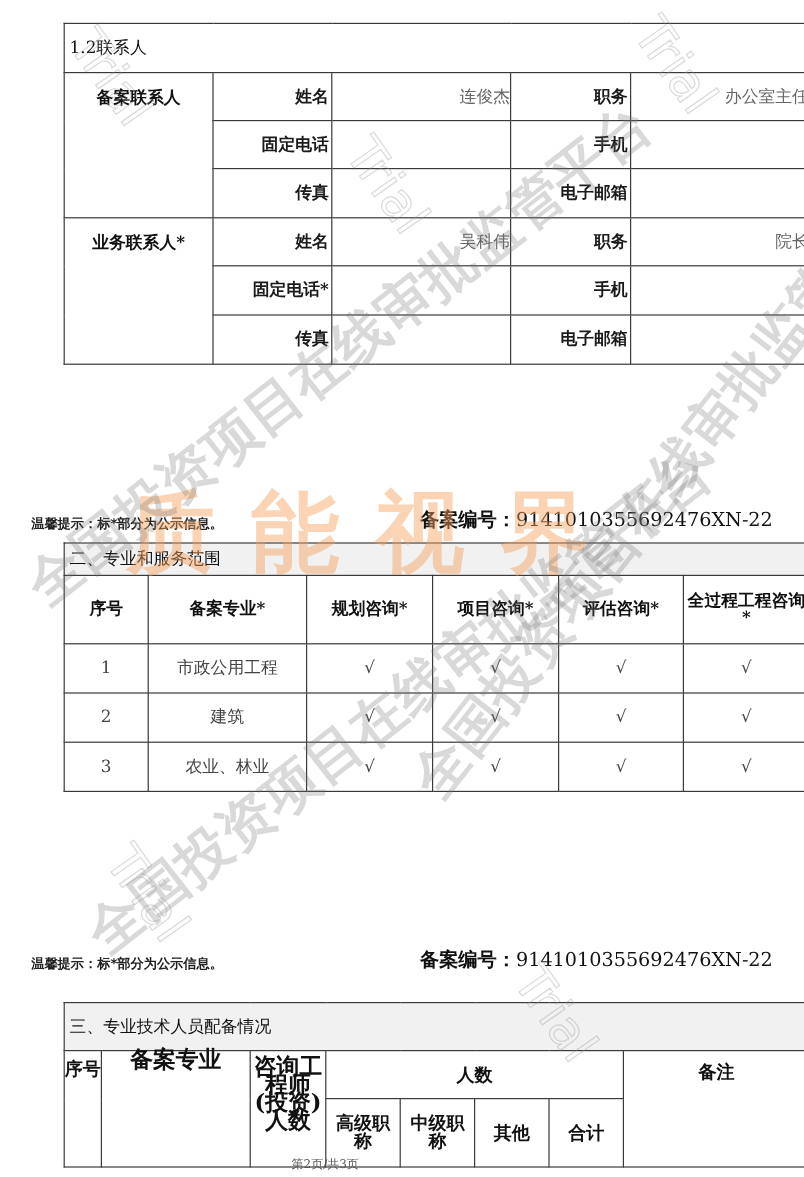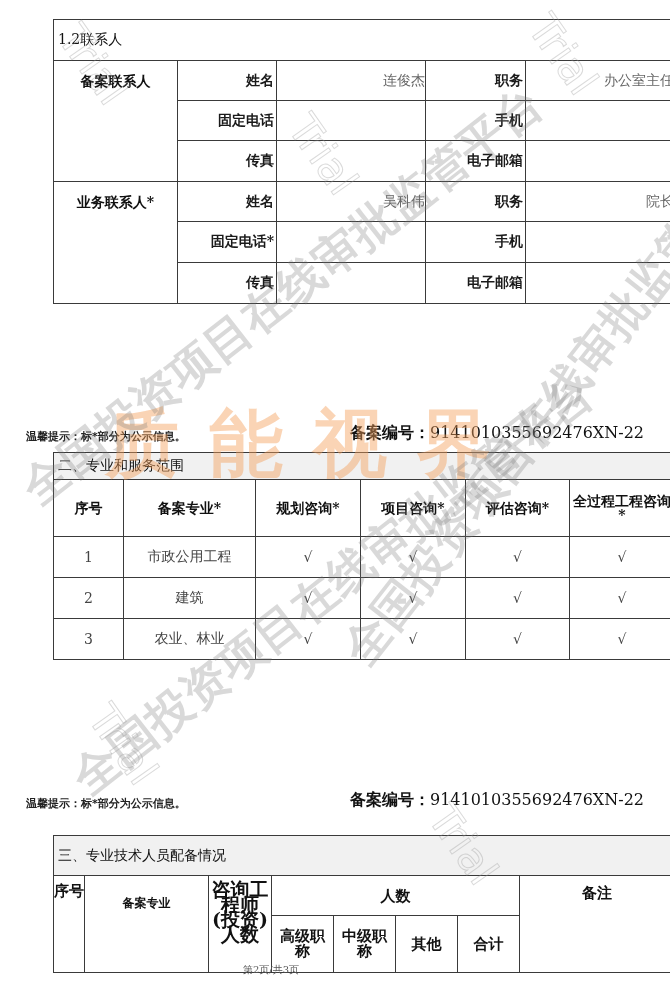--- a/index.html
+++ b/index.html
@@ -167,21 +167,21 @@
       <col style="width:62px">
       <col style="width:62px">
       <col style="width:155px">
   </colgroup>
   <tbody>
       <tr style="height:40px">
     <td colspan="8" class="sec-title sec-gray">三、专业技术人员配备情况</td>
   </tr>
   <tr style="height:40px">
     <td rowspan="2" class="ch" style="vertical-align:top;padding-top:8px;font-size:15px;line-height:15px;">序号</td>
-    <td rowspan="2" class="ch" style="vertical-align:top;padding-top:20px;font-size:12px;">备案专业</td>
+    <td rowspan="2" class="ch" style="vertical-align:top;padding-top:0;font-size:19px;">备案专业</td>
     <td rowspan="2" class="ch" style="vertical-align:top;padding-top:6px;font-size:19px;line-height:15px;">咨询工程师(投资)人数</td>
     <td colspan="4" class="ch" style="font-size:15px;">人数</td>
     <td rowspan="2" class="ch" style="vertical-align:top;padding-top:10px;font-size:15px;">备注</td>
   </tr>
   <tr style="height:57px">
     <td class="ch" style="font-size:15px;line-height:15px;padding:0 8px;">高级职称</td>
     <td class="ch" style="font-size:15px;line-height:15px;padding:0 8px;">中级职称</td>
     <td class="ch" style="font-size:15px;">其他</td>
     <td class="ch" style="font-size:15px;">合计</td>
   </tr>

